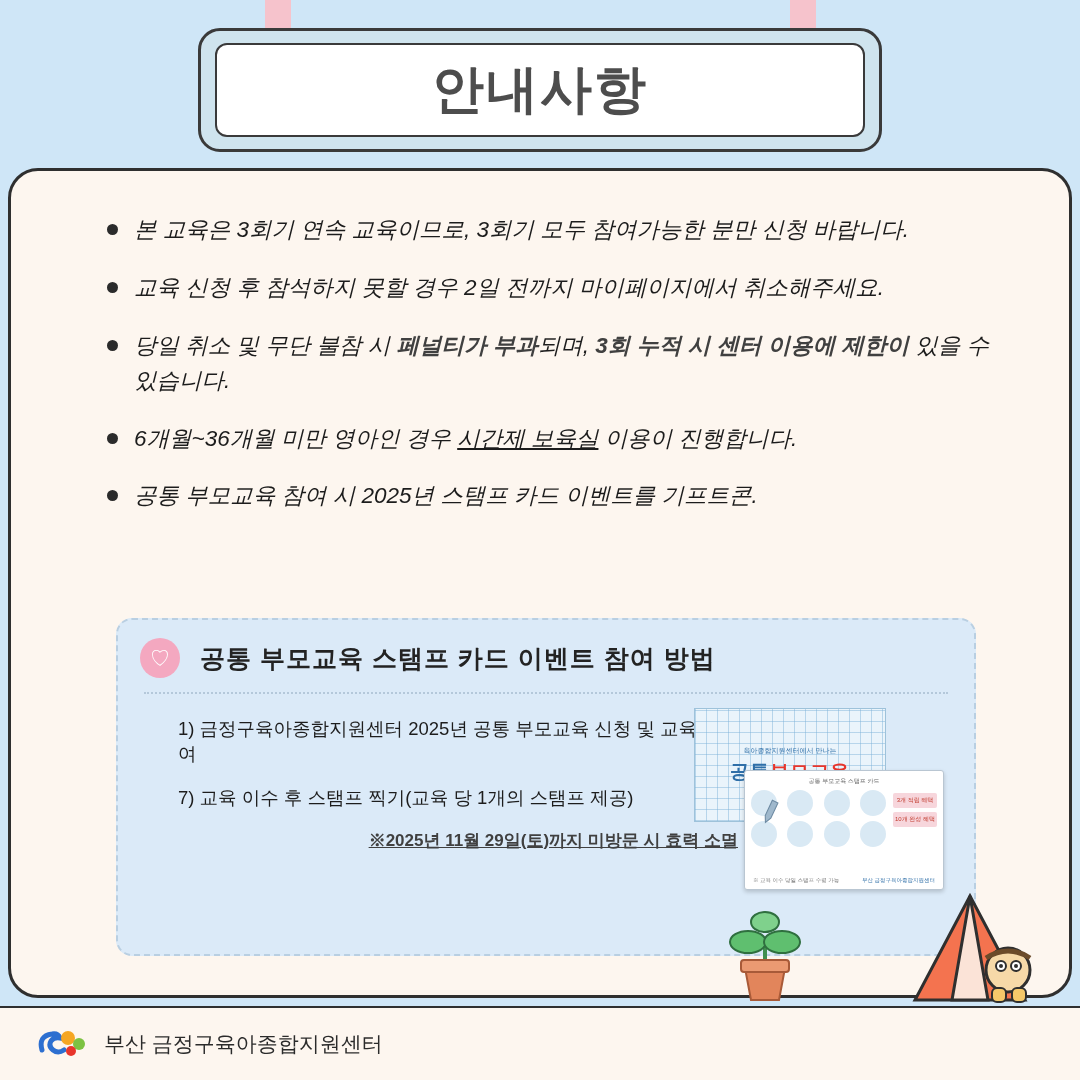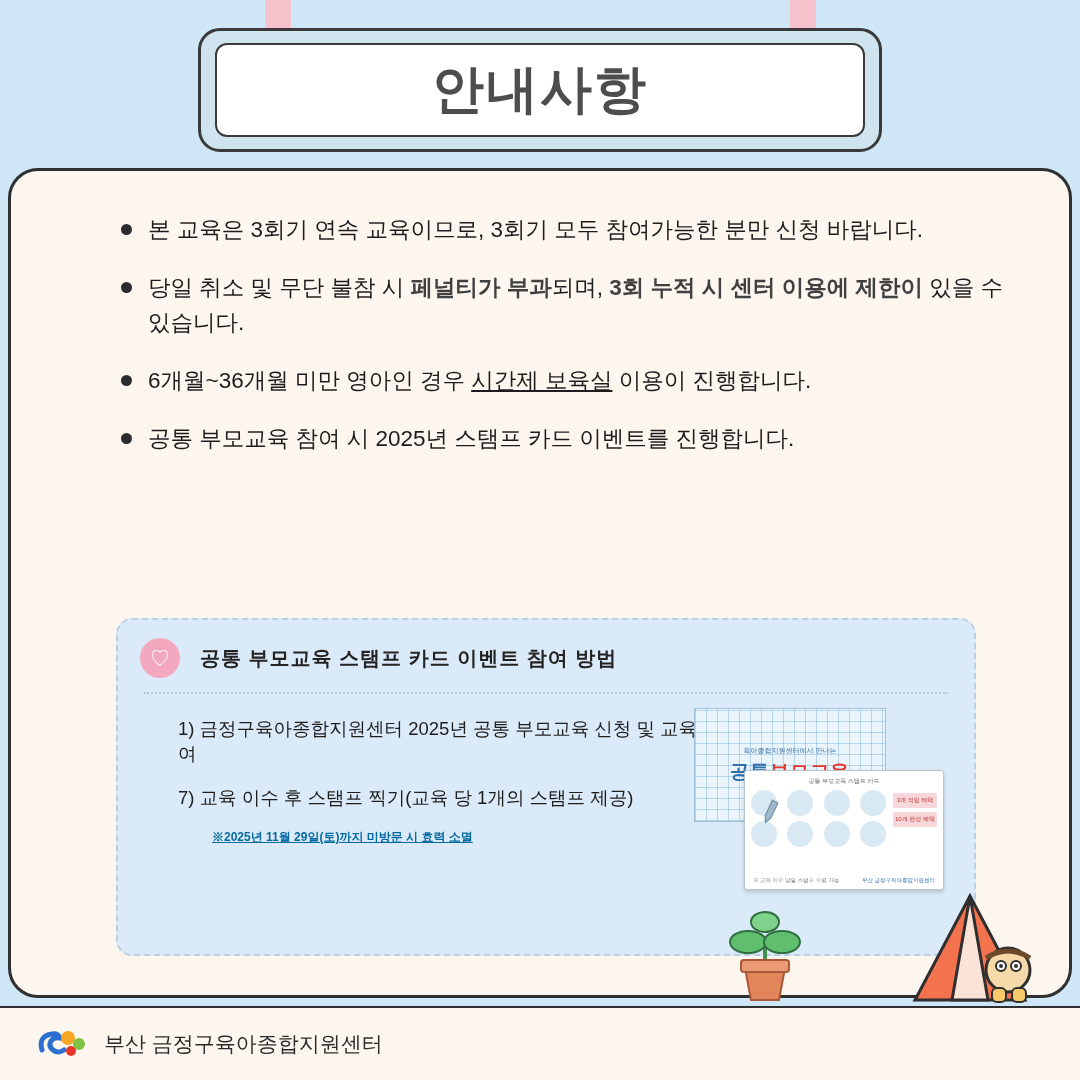--- a/index.html
+++ b/index.html
@@ -73,22 +73,23 @@
     height: 830px;
     background: #fdf6ef;
     border: 3px solid #2f2f2f;
     border-radius: 30px;
     box-sizing: border-box;
   }
 
   .bullets {
     position: absolute;
     top: 42px;
-    left: 110px;
+    left: 96px;
     right: 60px;
+    font-style: italic;
   }
   .bullet-row {
     display: flex;
     align-items: flex-start;
     margin-bottom: 23px;
   }
   .dot {
     width: 11px;
     height: 11px;
     background: #2b2b2b;
@@ -130,21 +131,21 @@
     background: #f4a8c0;
     display: flex;
     align-items: center;
     justify-content: center;
     color: #ffffff;
     font-size: 20px;
     flex: 0 0 auto;
   }
   .event-title {
     margin-left: 20px;
-    font-size: 20px;
+    font-size: 25px;
     font-weight: 700;
     color: #232323;
     letter-spacing: 1px;
   }
   .divider {
     margin: 14px 26px 0 26px;
     border-top: 2px dotted #b4c8da;
   }
   .steps {
     position: absolute;
@@ -152,25 +153,26 @@
     left: 60px;
     width: 560px;
   }
   .step {
     font-size: 18.5px;
     color: #1d1d1d;
     margin-bottom: 19px;
     font-weight: 500;
   }
   .step-note {
-    font-size: 12px;
-    color: #0369a1;
+    font-size: 17px;
+    color: #404040;
     margin-bottom: 19px;
     margin-left: 34px;
     font-weight: 600;
+    text-align: right;
   }
 
   
   .thumb-wrap {
     position: absolute;
     right: 30px;
     top: 88px;
     width: 250px;
     height: 190px;
   }
@@ -272,39 +274,43 @@
 
 <div class="main-card">
 
   <div class="bullets">
 
     <div class="bullet-row">
       <div class="dot"></div>
       <div class="bullet-text">본 교육은 3회기 연속 교육이므로, 3회기 모두 참여가능한 분만 신청 바랍니다.</div>
     </div>
 
+    <div class="bullet-row">
+      <div class="dot"></div>
+      <div class="bullet-text">교육 신청 후 참석하지 못할 경우 2일 전까지 마이페이지에서 취소해주세요.</div>
+    </div>
 
     <div class="bullet-row">
       <div class="dot"></div>
       <div class="bullet-text">
         <span>당일 취소 및 무단 불참 시 </span><span class="red">페널티가 부과</span><span>되며, </span><span class="red">3회 누적 시 센터 이용에 제한이</span><span> 있을 수 있습니다.</span>
       </div>
     </div>
 
 
     <div class="bullet-row">
       <div class="dot"></div>
       <div class="bullet-text">
         <span>6개월~36개월 미만 영아인 경우 </span><span class="uline">시간제 보육실</span><span> 이용이 진행합니다.</span>
       </div>
     </div>
 
     <div class="bullet-row">
       <div class="dot"></div>
-      <div class="bullet-text">공통 부모교육 참여 시 2025년 스탬프 카드 이벤트를 진행합니다.</div>
+      <div class="bullet-text">공통 부모교육 참여 시 2025년 스탬프 카드 이벤트를 기프트콘.</div>
     </div>
 
   </div>
 
   <div class="event-box">
     <div class="event-head">
       <div class="heart-circle">♡</div>
       <div class="event-title">공통 부모교육 스탬프 카드 이벤트 참여 방법</div>
     </div>
     <div class="divider"></div>

